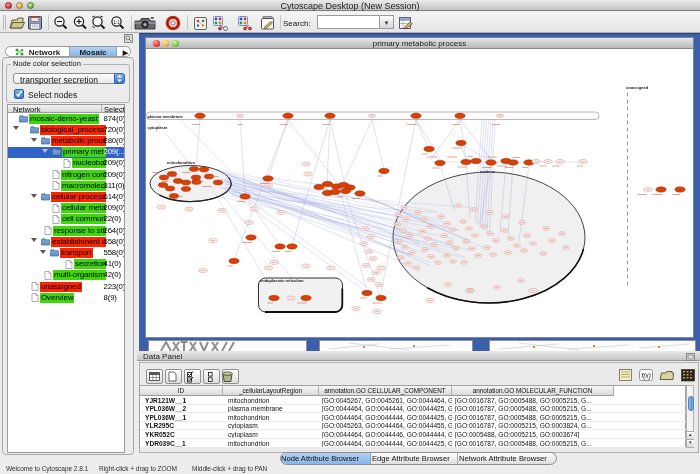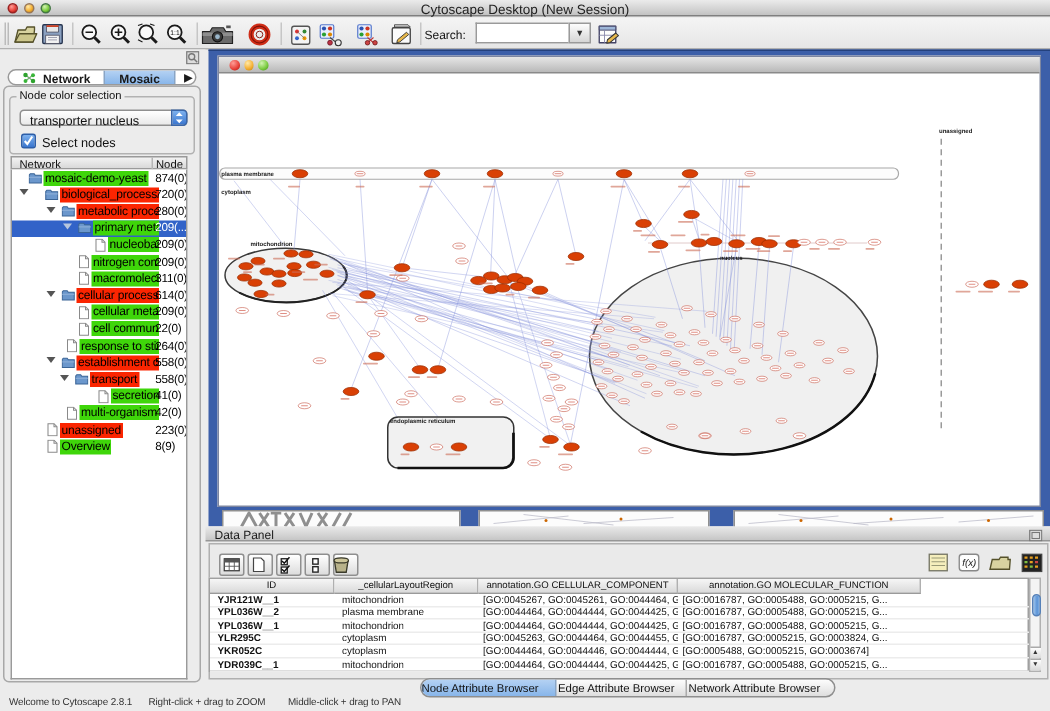--- a/index.html
+++ b/index.html
@@ -154,37 +154,37 @@
         <circle cx="2" cy="6" r="1.3" fill="#39b539"></circle>
         <circle cx="7" cy="6" r="1.5" fill="#2fa32f"></circle>
       </svg>
   <div class="cpt" id="cpt-mos">Mosaic</div>
   <div class="cpt" id="cpt-arr">▶</div>
  </div>
  <div id="cp-body" class="abs"></div>
  <div id="grp" class="abs"></div>
  <div id="grp-lbl" class="abs">Node color selection</div>
  <div id="combo" class="abs">
-      <span>transporter nucleus</span>
+      <span>transporter secretion</span>
     </div>
  <div id="combo-btn" class="abs">
       <svg width="9" height="9" viewBox="0 0 9 9" style="position:absolute;left:0;top:0">
         <path d="M2.2 3.4 L4.5 0.8 L6.8 3.4 Z" fill="#fff"></path>
         <path d="M2.2 5.6 L4.5 8.2 L6.8 5.6 Z" fill="#fff"></path>
       </svg>
     </div>
  <div id="chk" class="abs">
       <svg width="8" height="8" viewBox="0 0 8 8" style="position:absolute;left:0;top:0">
         <path d="M1.5 4 L3.2 6 L6.5 1" fill="none" stroke="#fff" stroke-width="1.4"></path>
       </svg>
     </div>
  <div id="chk-lbl" class="abs">Select nodes</div>
  <div id="tree-hdr" class="abs">
       <span style="position:absolute;left:5px;top:0px">Network</span>
-      <span style="position:absolute;left:96px;top:0px">Node</span>
+      <span style="position:absolute;left:96px;top:0px">Select</span>
       <span style="position:absolute;left:93px;top:0;width:1px;height:9px;background:#b5b5b5"></span>
     </div>
  <div id="tree-body" class="abs">
 <div class="trow" style="top:0.0px;">
         <svg class="abs" style="left:11px;top:1.6px" width="9" height="8" viewBox="0 0 9 8">
           <path d="M0.5 2.5 L0.5 7 L8.5 7 L8.5 1.8 L4.5 1.8 L3.8 0.8 L1.2 0.8 L0.5 1.6 Z" fill="#6b97cc" stroke="#3a6496" stroke-width="0.7"></path>
           <path d="M0.5 3.2 L8.5 3.2" stroke="#88abd6" stroke-width="0.8"></path>
         </svg>
         <span class="lbl" style="left:21px;background:#3fd60a;max-width:77px;padding:0 1px;">mosaic-demo-yeast</span>
         <span class="val" style="">874(0)</span>
@@ -334,20 +334,21 @@
 .itl { position:absolute; top:2px; width:6.5px; height:6.5px; border-radius:50%; }
 #strip { left:0; top:305px; width:563px; height:13px; }
 .sw { position:absolute; top:1px; height:12px; background:#fcfcfc; border:1px solid #909090; border-bottom:none; }
 </style>
 <div id="desktop" class="abs">
 <div id="iframe" class="abs">
  <div id="if-title" class="abs">
   <div class="itl" style="left:7px; background:radial-gradient(circle at 35% 30%, #ff9d96, #e9473f 55%, #ad1007);"></div>
   <div class="itl" style="left:16.5px;background:radial-gradient(circle at 35% 30%, #ffe9a8, #f6b338 55%, #c07e10);"></div>
   <div class="itl" style="left:26px; background:radial-gradient(circle at 35% 30%, #d2f3b2, #7fce44 55%, #3f8d12);"></div>
+  <span>primary metabolic process</span>
  </div>
 <svg class="abs" style="left:0;top:9.5px" width="547" height="290" viewBox="146 47.5 547 290">
         <defs></defs>
         <rect x="146.5" y="111.5" width="452.5" height="7.5" rx="3.5" fill="#fcfcfc" stroke="#a8a8a8" stroke-width="0.8"></rect>
         <text x="147.5" y="117" font-size="4" font-weight="bold" fill="#1a1a1a">plasma membrane</text>
         <text x="147.5" y="128.5" font-size="4" font-weight="bold" fill="#1a1a1a">cytoplasm</text>
         <ellipse cx="489" cy="237" rx="96" ry="65.5" fill="#f0f0f0" stroke="#444" stroke-width="1"></ellipse>
         <path d="M 583.5 248.4 A 96 65.5 0 0 1 427.3 287.2" fill="none" stroke="#111" stroke-width="1.6"></path>
         <text x="480" y="172.5" font-size="4" font-weight="bold" fill="#1a1a1a">nucleus</text>
         <line x1="627.5" y1="92" x2="627.5" y2="285" stroke="#9a9a9a" stroke-width="1" stroke-dasharray="4,3"></line>

